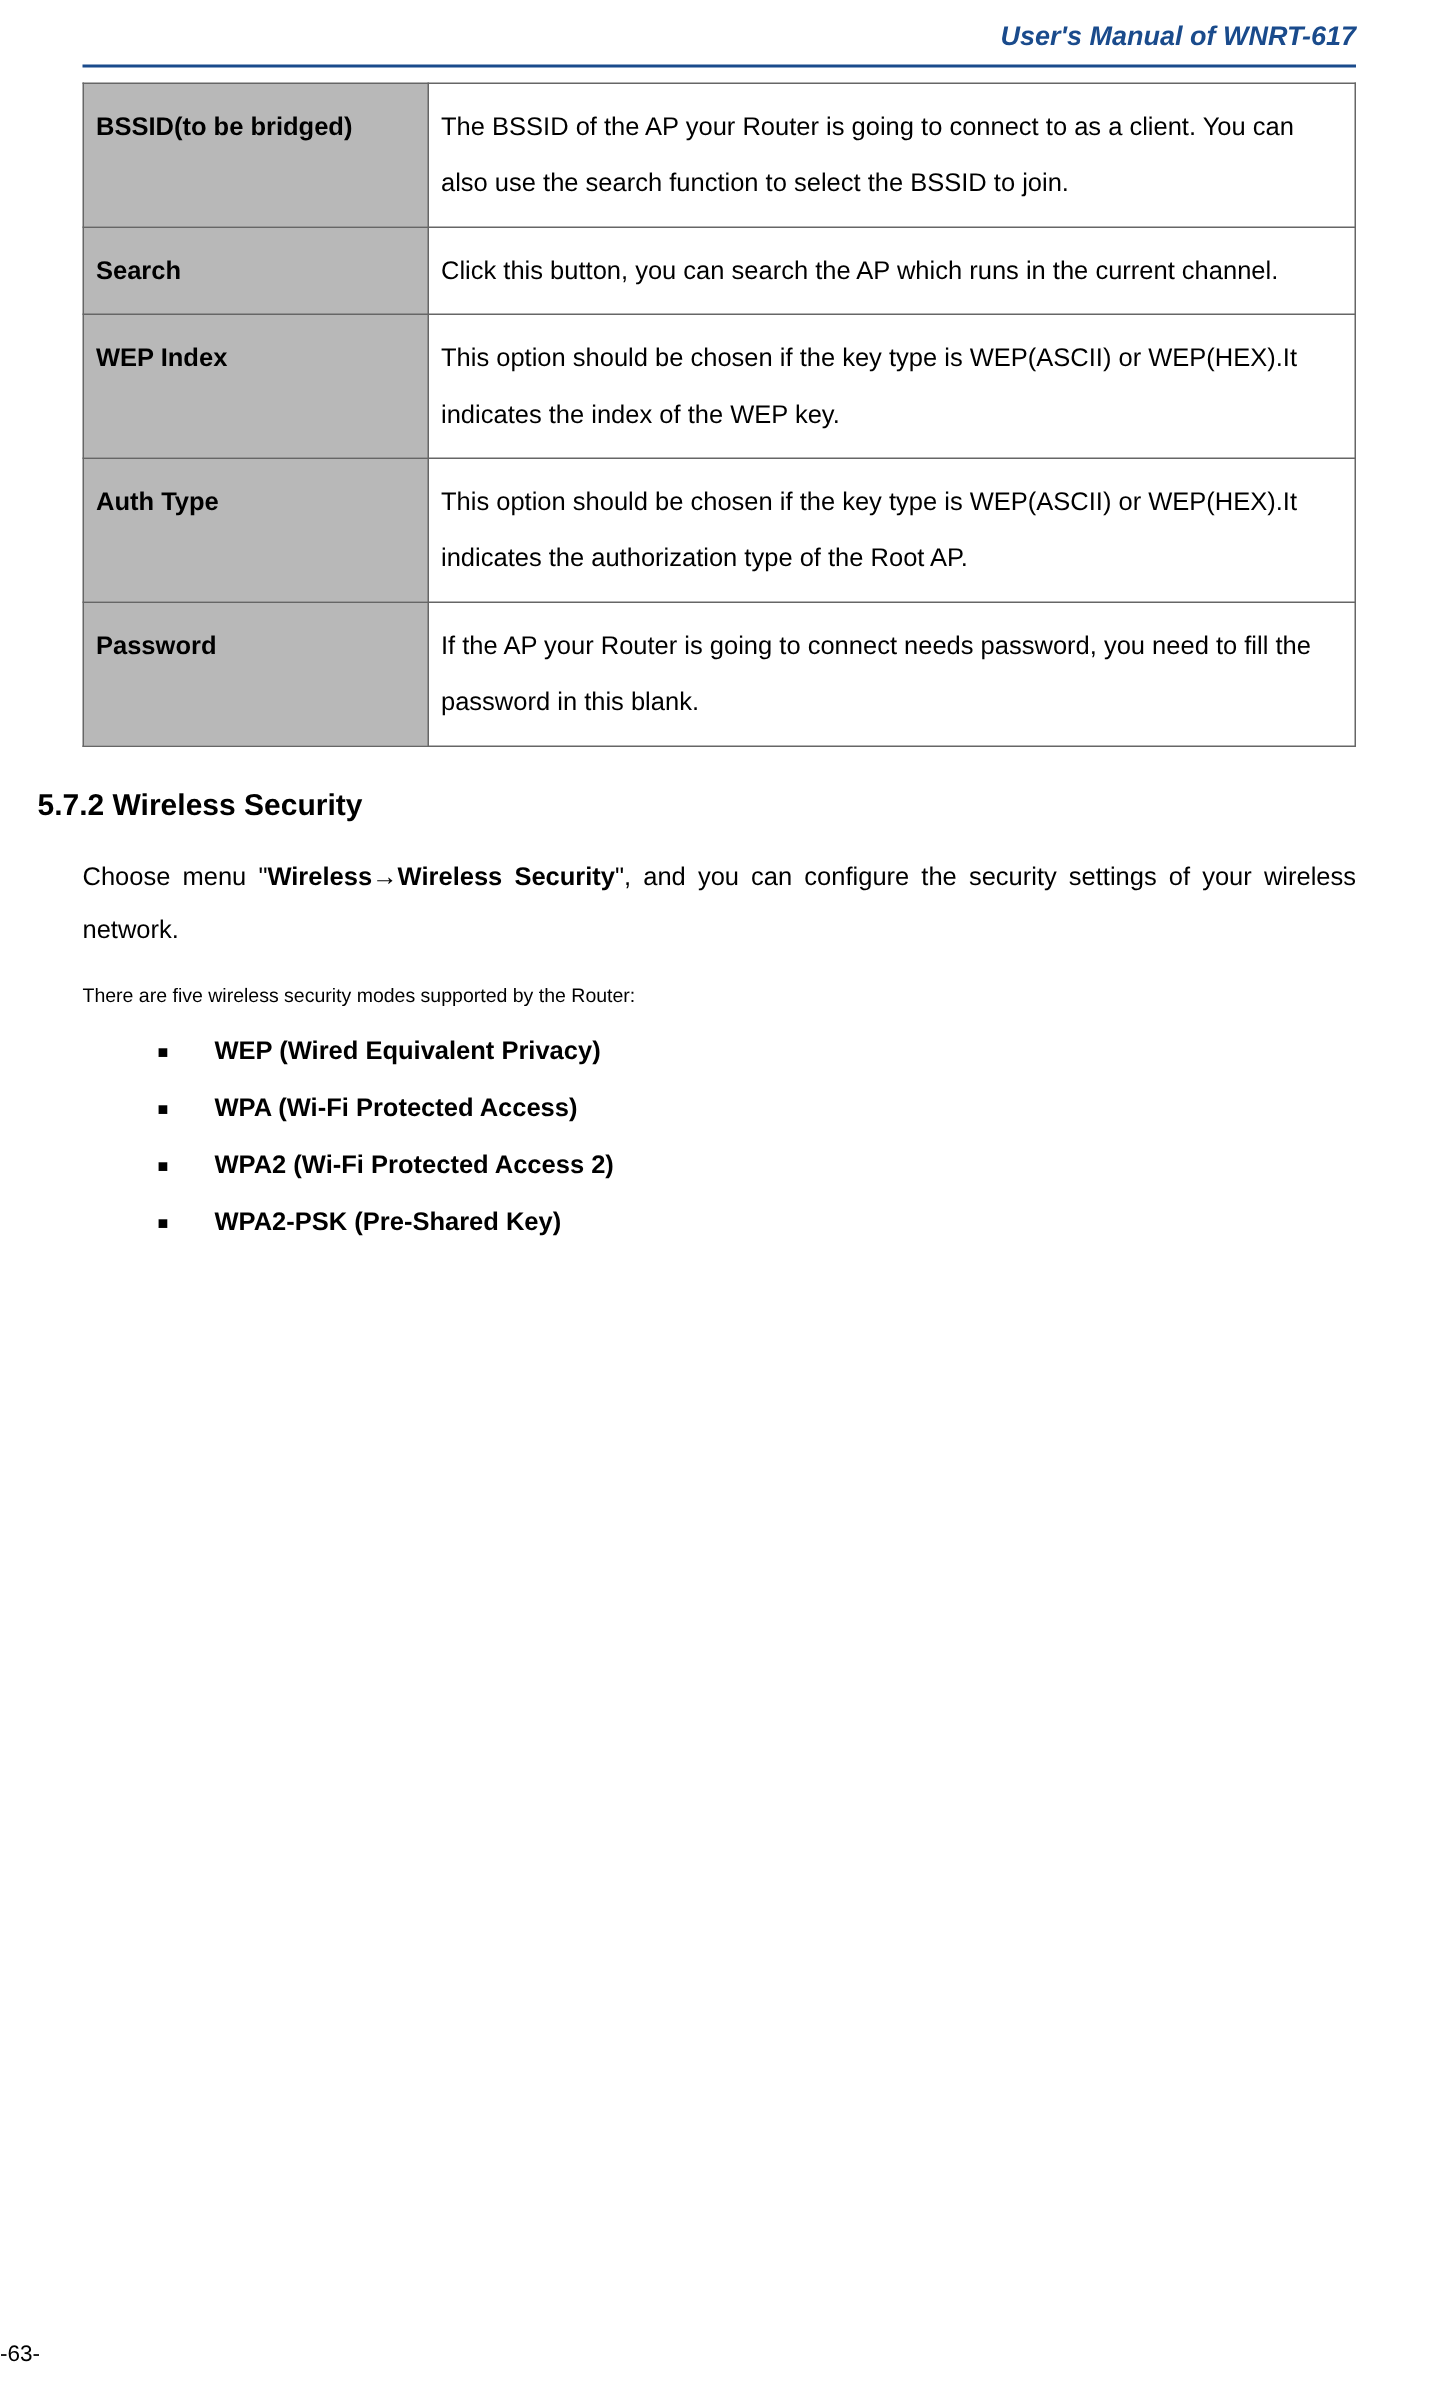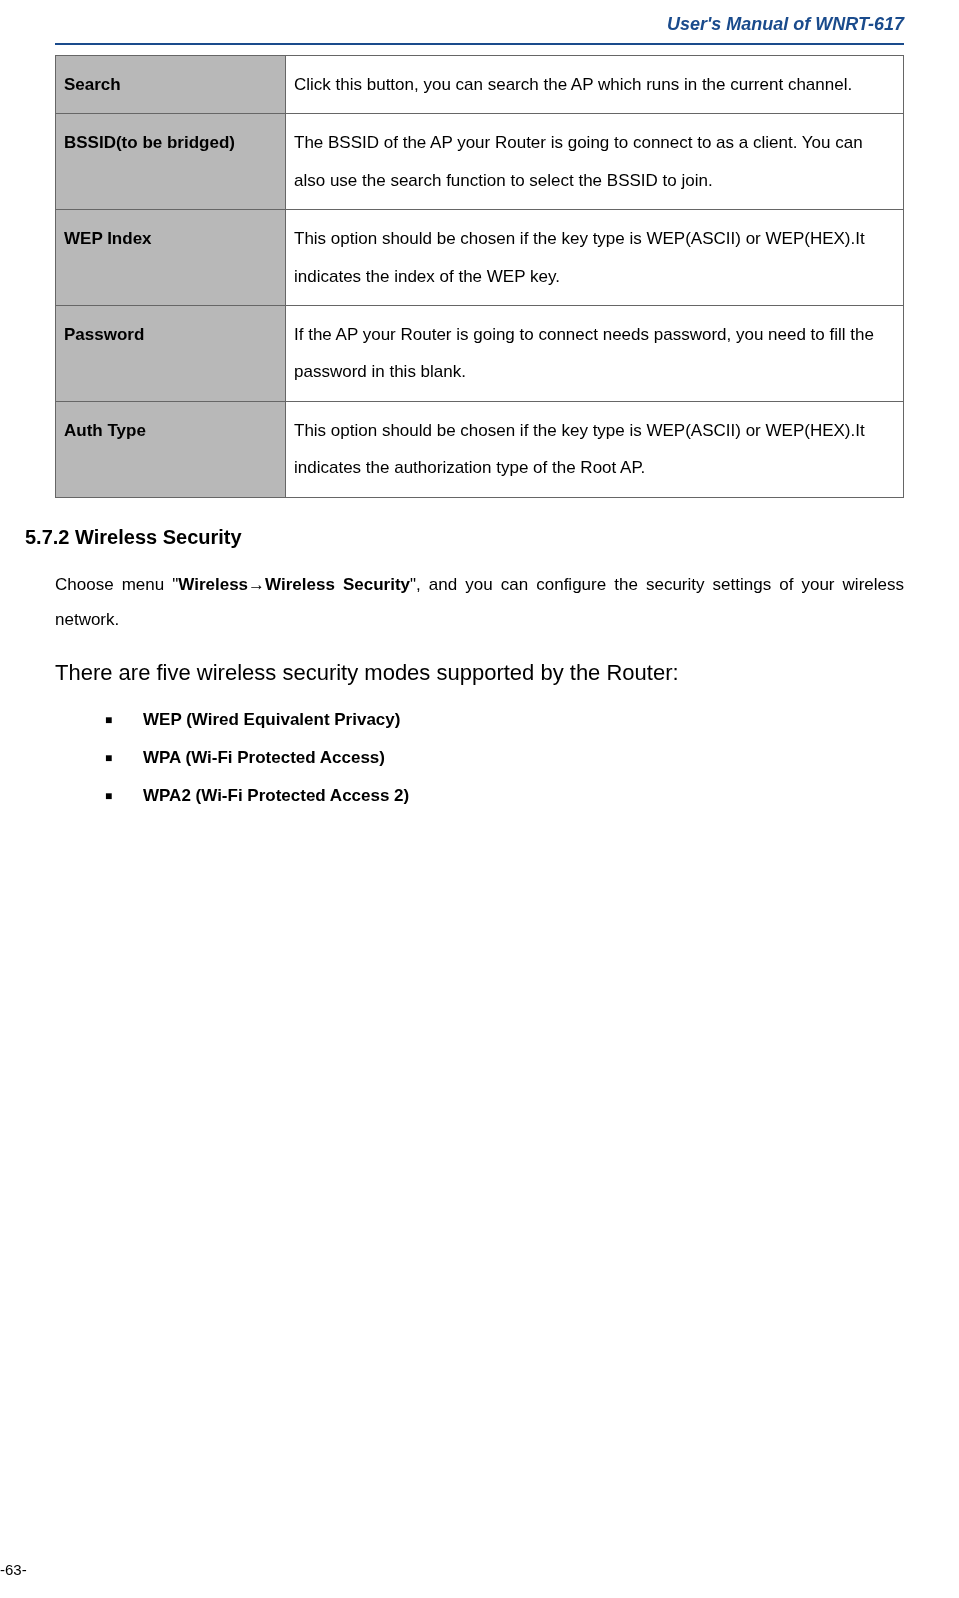--- a/index.html
+++ b/index.html
@@ -59,21 +59,21 @@
     .body-text {
       font-size: 17px;
       line-height: 2.1;
       text-align: justify;
     }
     .body-text .bold {
       font-weight: bold;
       margin-top: 11px;
     }
     .body-text2 {
-      font-size: 22px;
+      font-size: 13px;
       line-height: 2.1;
       margin-top: 12px;
     }
     .arrow {
       font-weight: normal;
     }
     ul.modes {
       list-style: none;
       margin-top: 14px;
       padding-left: 50px;
@@ -104,49 +104,50 @@
 </head>
 <body>
 
 <div class="header">
   <span class="header-title">User's Manual of WNRT-617</span>
 </div>
 
 <table class="spec-table">
   <tbody>
     <tr>
+      <td class="label-cell">BSSID(to be bridged)</td>
+      <td class="desc-cell">The BSSID of the AP your Router is going to connect to as a client. You can also use the search function to select the BSSID to join.</td>
+    </tr>
+    <tr>
       <td class="label-cell">Search</td>
       <td class="desc-cell">Click this button, you can search the AP which runs in the current channel.</td>
-    </tr>
-    <tr>
-      <td class="label-cell">BSSID(to be bridged)</td>
-      <td class="desc-cell">The BSSID of the AP your Router is going to connect to as a client. You can also use the search function to select the BSSID to join.</td>
     </tr>
     <tr>
       <td class="label-cell">WEP Index</td>
       <td class="desc-cell">This option should be chosen if the key type is WEP(ASCII) or WEP(HEX).It indicates the index of the WEP key.</td>
     </tr>
     <tr>
+      <td class="label-cell">Auth Type</td>
+      <td class="desc-cell">This option should be chosen if the key type is WEP(ASCII) or WEP(HEX).It indicates the authorization type of the Root AP.</td>
+    </tr>
+    <tr>
       <td class="label-cell">Password</td>
       <td class="desc-cell">If the AP your Router is going to connect needs password, you need to fill the password in this blank.</td>
-    </tr>
-    <tr>
-      <td class="label-cell">Auth Type</td>
-      <td class="desc-cell">This option should be chosen if the key type is WEP(ASCII) or WEP(HEX).It indicates the authorization type of the Root AP.</td>
     </tr>
   </tbody>
 </table>
 
 <h3 class="section-heading">5.7.2   Wireless Security</h3>
 
 <p class="body-text">
   <span>Choose menu "</span><span class="bold">Wireless</span><span class="arrow">→</span><span class="bold">Wireless Security</span><span>", and you can configure the security settings of your wireless network.</span>
 </p>
 
 <p class="body-text2">There are five wireless security modes supported by the Router:</p>
 
 <ul class="modes">
   <li>WEP (Wired Equivalent Privacy)</li>
   <li>WPA (Wi-Fi Protected Access)</li>
   <li>WPA2 (Wi-Fi Protected Access 2)</li>
+  <li>WPA2-PSK (Pre-Shared Key)</li>
 </ul>
 
 <div class="page-number">-63-</div>
 
 </body></html>

